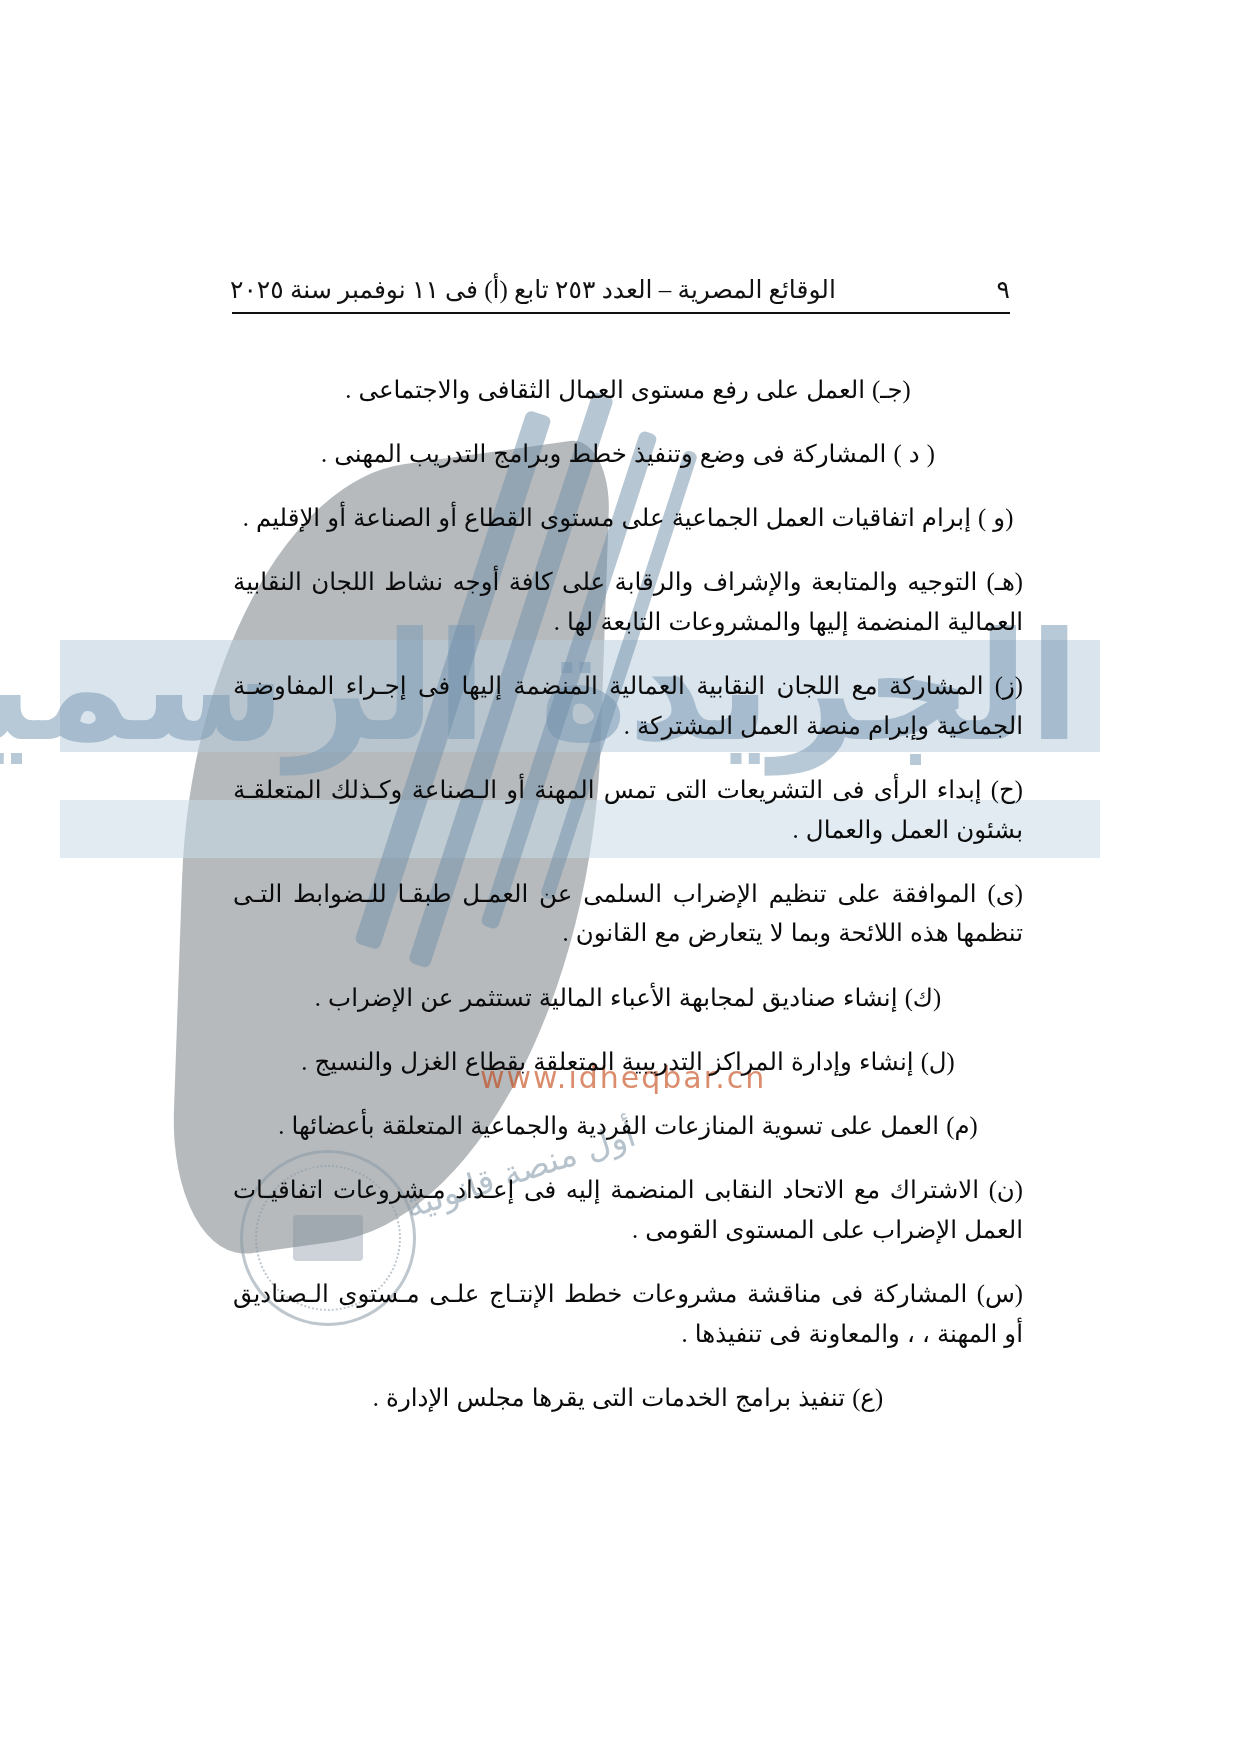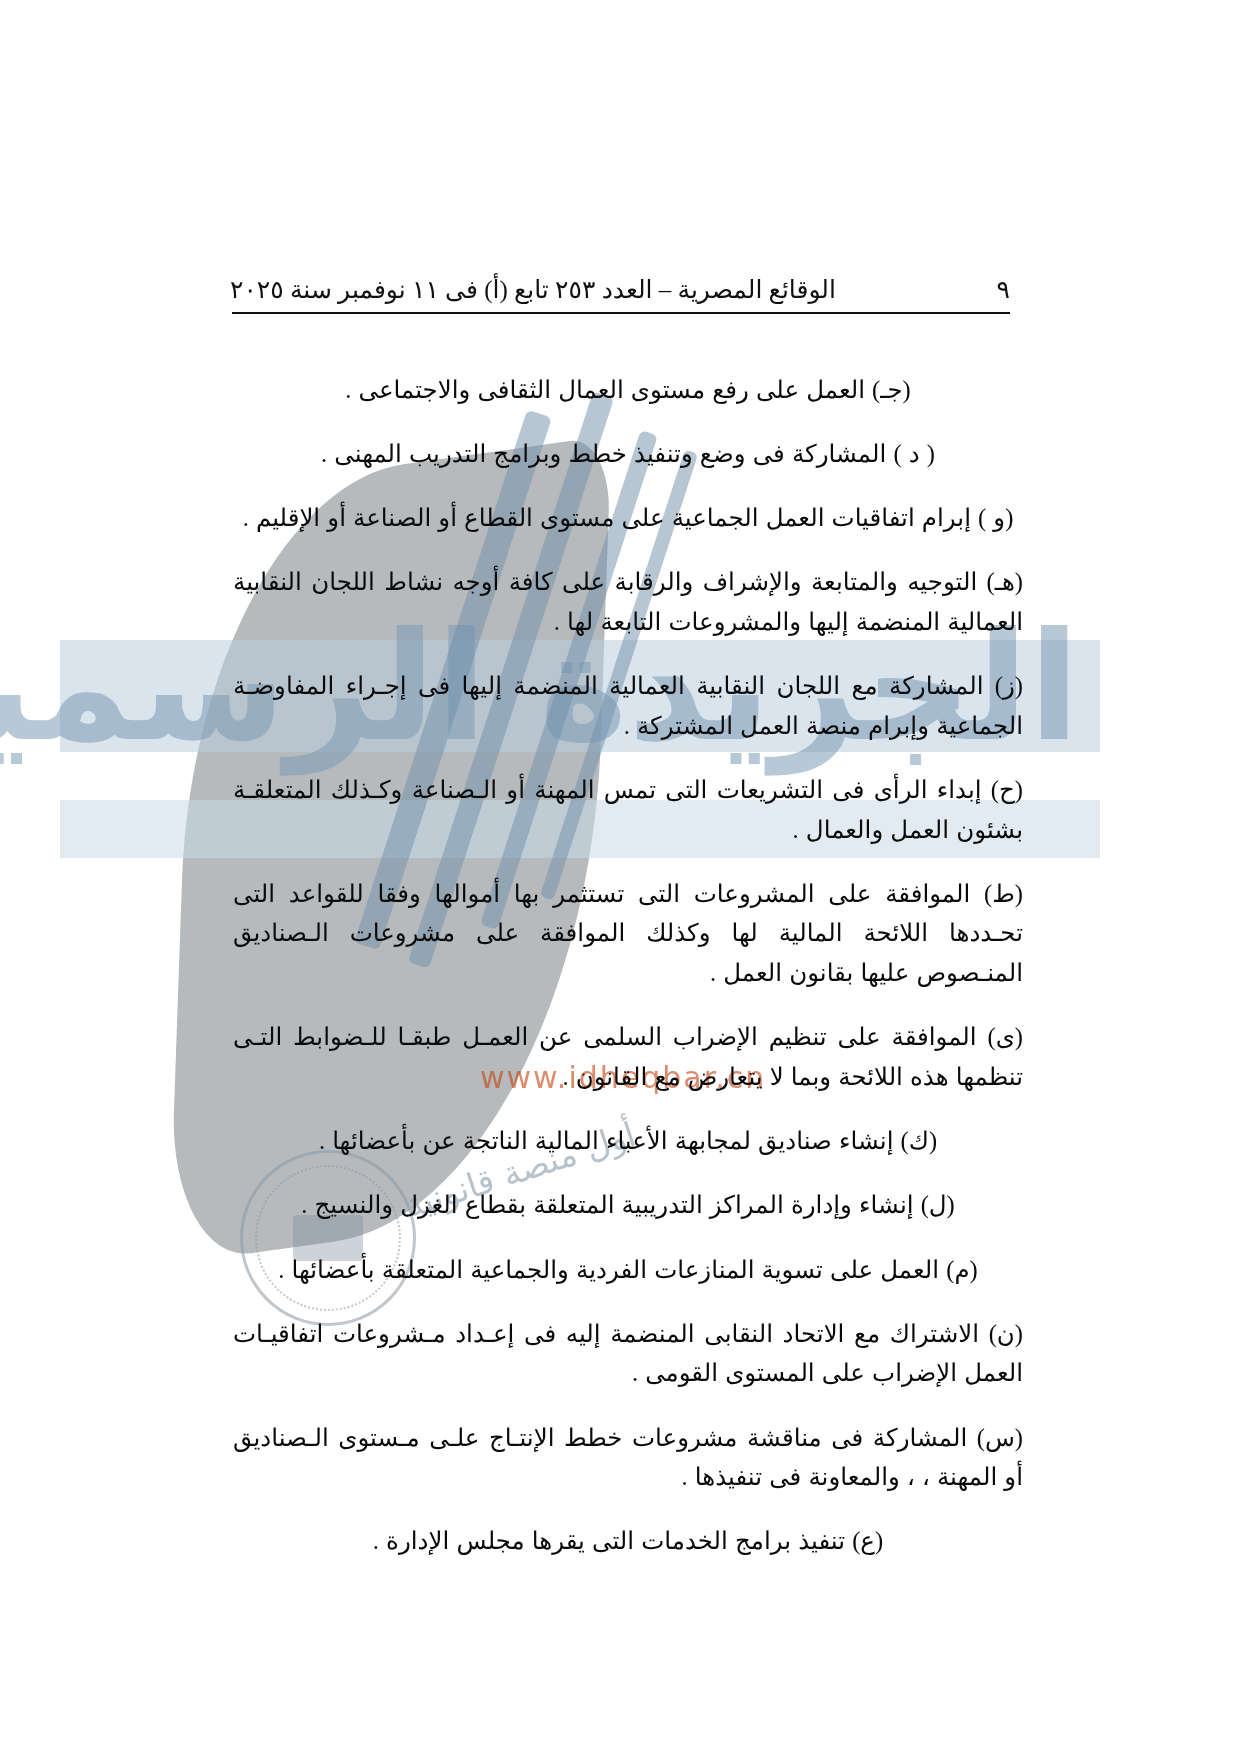--- a/index.html
+++ b/index.html
@@ -211,23 +211,22 @@
   </div>
   <div class="header-rule"></div>
 
   <div class="body-block" id="clauses">
       <p class="clause single"><span class="lbl">(جـ)</span><span> العمل على رفع مستوى العمال الثقافى والاجتماعى .</span></p>
       <p class="clause single"><span class="lbl">( د )</span><span> المشاركة فى وضع وتنفيذ خطط وبرامج التدريب المهنى .</span></p>
       <p class="clause single"><span class="lbl">(و )</span><span> إبرام اتفاقيات العمل الجماعية على مستوى القطاع أو الصناعة أو الإقليم .</span></p>
       <p class="clause"><span class="lbl">(هـ)</span><span> التوجيه والمتابعة والإشراف والرقابة على كافة أوجه نشاط اللجان النقابية العمالية المنضمة إليها والمشروعات التابعة لها .</span></p>
       <p class="clause"><span class="lbl">(ز)</span><span> المشاركة مع اللجان النقابية العمالية المنضمة إليها فى إجـراء المفاوضـة الجماعية وإبرام منصة العمل المشتركة .</span></p>
       <p class="clause"><span class="lbl">(ح)</span><span> إبداء الرأى فى التشريعات التى تمس المهنة أو الـصناعة وكـذلك المتعلقـة بشئون العمل والعمال .</span></p>
-      <p class="clause"><span class="lbl">(ط)</span><span> الموافقة على المشروعات التى تستثمر بها أموالها وفقا للقواعد التى تحـددها اللائحة المالية لها وكذلك الموافقة على مشروعات الـصناديق المنـصوص عليها بقانون العمل .</span></p>
       <p class="clause"><span class="lbl">(ى)</span><span> الموافقة على تنظيم الإضراب السلمى عن العمـل طبقـا للـضوابط التـى تنظمها هذه اللائحة وبما لا يتعارض مع القانون .</span></p>
-      <p class="clause single"><span class="lbl">(ك)</span><span> إنشاء صناديق لمجابهة الأعباء المالية الناتجة عن بأعضائها .</span></p>
+      <p class="clause single"><span class="lbl">(ك)</span><span> إنشاء صناديق لمجابهة الأعباء المالية تستثمر عن الإضراب .</span></p>
       <p class="clause single"><span class="lbl">(ل)</span><span> إنشاء وإدارة المراكز التدريبية المتعلقة بقطاع الغزل والنسيج .</span></p>
       <p class="clause single"><span class="lbl">(م)</span><span> العمل على تسوية المنازعات الفردية والجماعية المتعلقة بأعضائها .</span></p>
       <p class="clause"><span class="lbl">(ن)</span><span> الاشتراك مع الاتحاد النقابى المنضمة إليه فى إعـداد مـشروعات اتفاقيـات العمل الإضراب على المستوى القومى .</span></p>
       <p class="clause"><span class="lbl">(س)</span><span> المشاركة فى مناقشة مشروعات خطط الإنتـاج علـى مـستوى الـصناديق أو المهنة ، ، والمعاونة فى تنفيذها .</span></p>
       <p class="clause single"><span class="lbl">(ع)</span><span> تنفيذ برامج الخدمات التى يقرها مجلس الإدارة .</span></p>
     </div>
 
 </div>
 
 </body></html>

